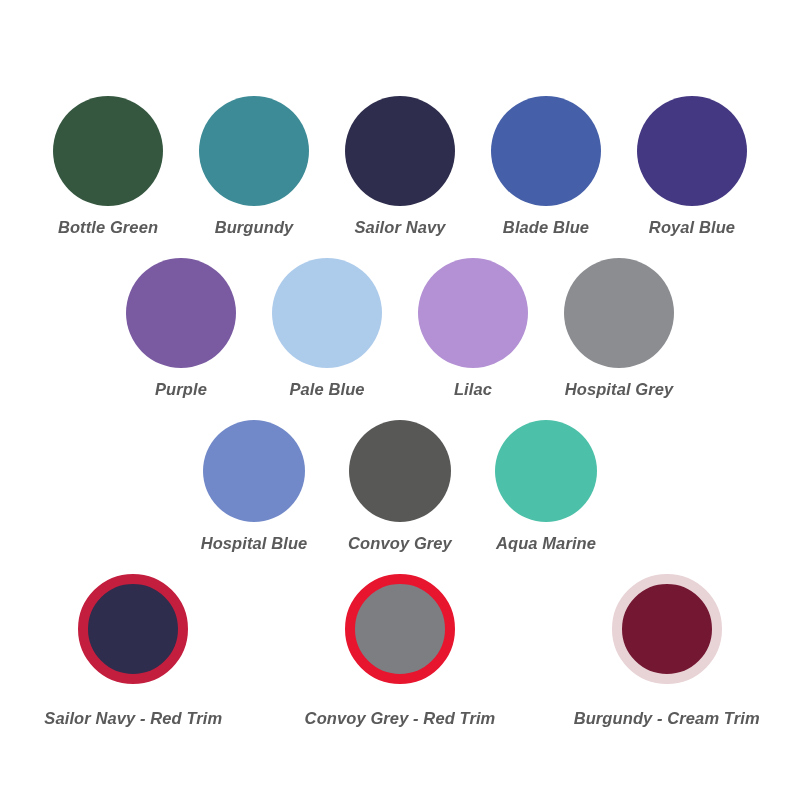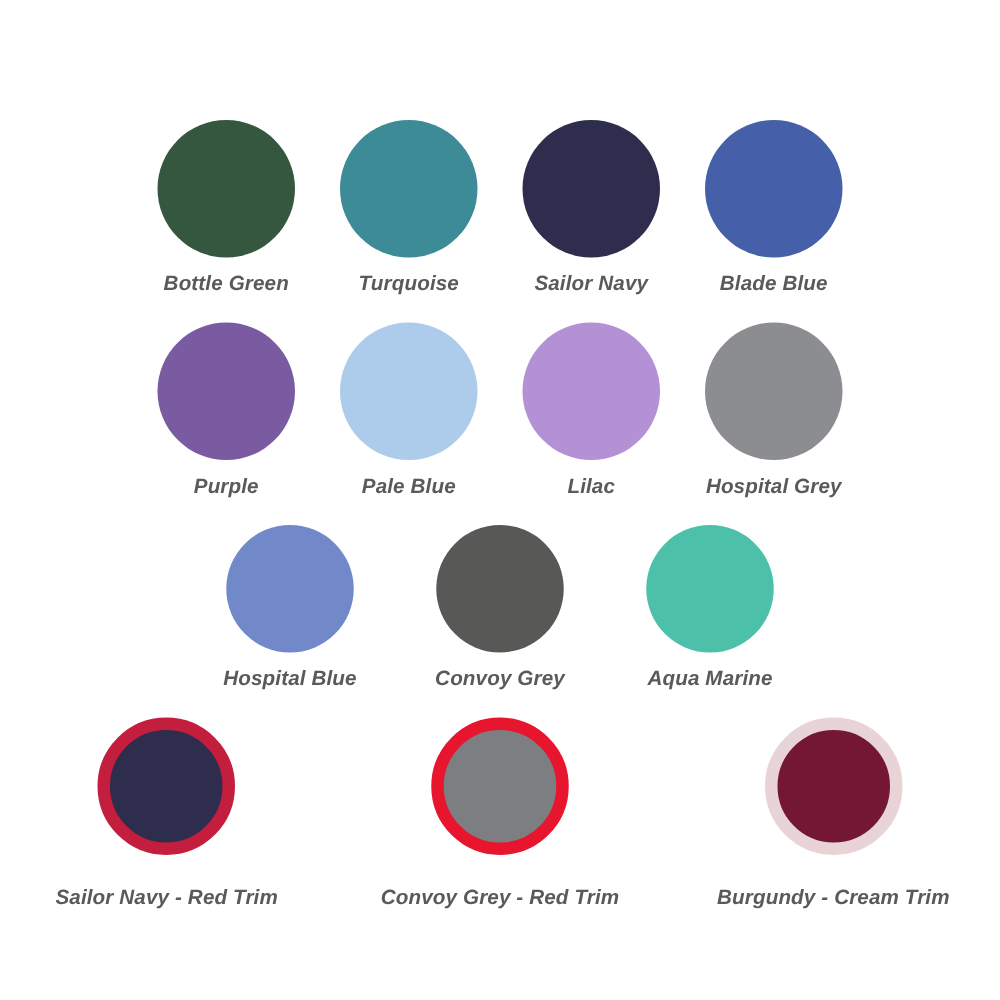--- a/index.html
+++ b/index.html
@@ -61,21 +61,21 @@
   #row-1, #row-2 {
     margin-top: 0;
   }
   #row-1 .swatch-cell { width: 146px; }
   #row-2 .swatch-cell { width: 146px; }
   #row-3 .swatch-cell { width: 146px; }
   #row-4 .swatch-cell { width: 276px; }
 
   #row-1 { padding-top: 96px; }
   #row-2 { padding-top: 21px; }
-  #row-3 { padding-top: 21px; gap: 22px; }
+  #row-3 { padding-top: 21px; }
   #row-4 { padding-top: 21px; }
 
   #row-1 .swatch-label,
   #row-2 .swatch-label,
   #row-3 .swatch-label { margin-top: 12px; }
   #row-4 .swatch-label { margin-top: 25px; }
 </style>
 </head>
 <body>
 
@@ -84,33 +84,39 @@
       <div class="swatch-cell">
         <div class="swatch-disc-wrap">
           <div class="swatch-disc" style="width: 110px; height: 110px; background: rgb(53, 87, 64);"></div>
         </div>
         <div class="swatch-label">Bottle Green</div>
       </div>
       <div class="swatch-cell">
         <div class="swatch-disc-wrap">
           <div class="swatch-disc" style="width: 110px; height: 110px; background: rgb(61, 139, 150);"></div>
         </div>
-        <div class="swatch-label">Turquoise</div>
+        <div class="swatch-label">Burgundy</div>
       </div>
       <div class="swatch-cell">
         <div class="swatch-disc-wrap">
           <div class="swatch-disc" style="width: 110px; height: 110px; background: rgb(46, 45, 77);"></div>
         </div>
         <div class="swatch-label">Sailor Navy</div>
       </div>
       <div class="swatch-cell">
         <div class="swatch-disc-wrap">
           <div class="swatch-disc" style="width: 110px; height: 110px; background: rgb(69, 96, 168);"></div>
         </div>
         <div class="swatch-label">Blade Blue</div>
+      </div>
+      <div class="swatch-cell">
+        <div class="swatch-disc-wrap">
+          <div class="swatch-disc" style="width: 110px; height: 110px; background: rgb(69, 56, 131);"></div>
+        </div>
+        <div class="swatch-label">Royal Blue</div>
       </div>
     </div>
   <div class="swatch-row" id="row-2">
       <div class="swatch-cell">
         <div class="swatch-disc-wrap">
           <div class="swatch-disc" style="width: 110px; height: 110px; background: rgb(122, 91, 162);"></div>
         </div>
         <div class="swatch-label">Purple</div>
       </div>
       <div class="swatch-cell">

